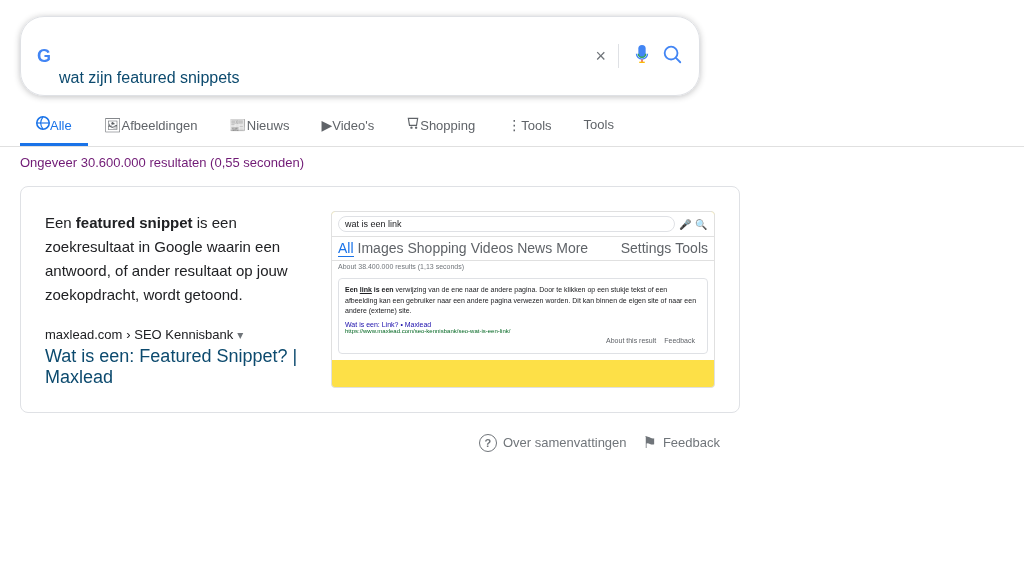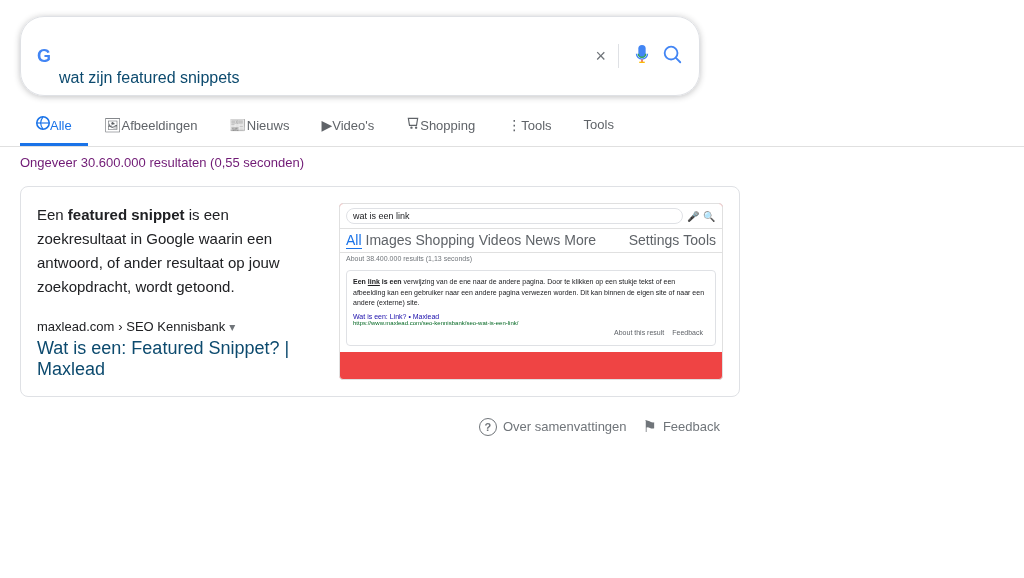--- a/index.html
+++ b/index.html
@@ -84,21 +84,21 @@
       padding: 8px 20px;
       color: #701a75;
       font-size: 13px;
     }
 
     
     .featured-snippet-card {
       margin: 8px 20px;
       border: 1px solid #dfe1e5;
       border-radius: 8px;
-      padding: 16px;
+      padding: 24px;
       display: flex;
       gap: 20px;
       max-width: 720px;
     }
     .snippet-content {
       flex: 1;
     }
     .snippet-text {
       font-size: 15px;
       line-height: 1.6;
@@ -127,21 +127,21 @@
       cursor: pointer;
     }
 
     
     .snippet-preview {
       width: 384px;
       min-width: 290px;
       border: 1px solid #e0e0e0;
       border-radius: 4px;
       overflow: hidden;
-      background: #ef4444;
+      background: #fde047;
     }
     .preview-search-bar {
       background: #fff;
       border-bottom: 1px solid #e0e0e0;
       padding: 4px 6px;
       display: flex;
       align-items: center;
       gap: 4px;
     }
     .preview-search-input {

